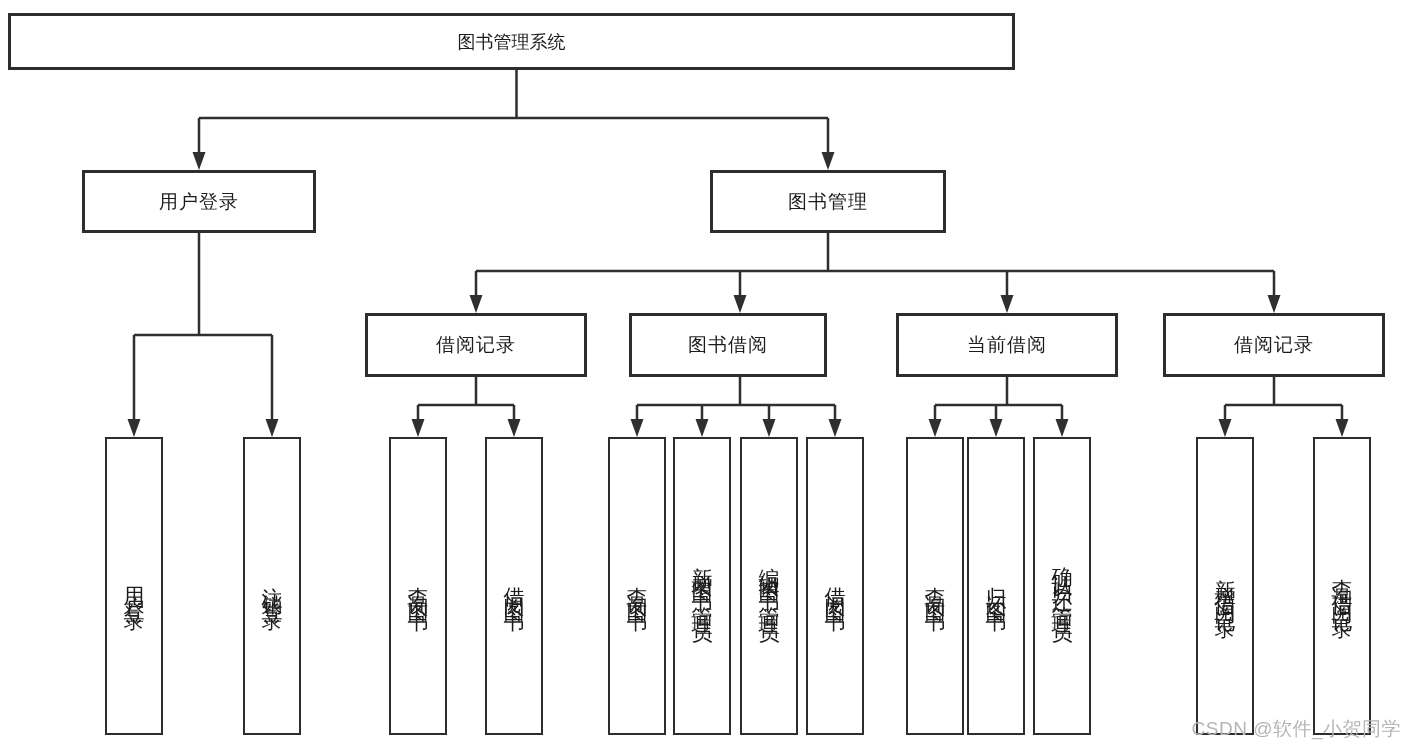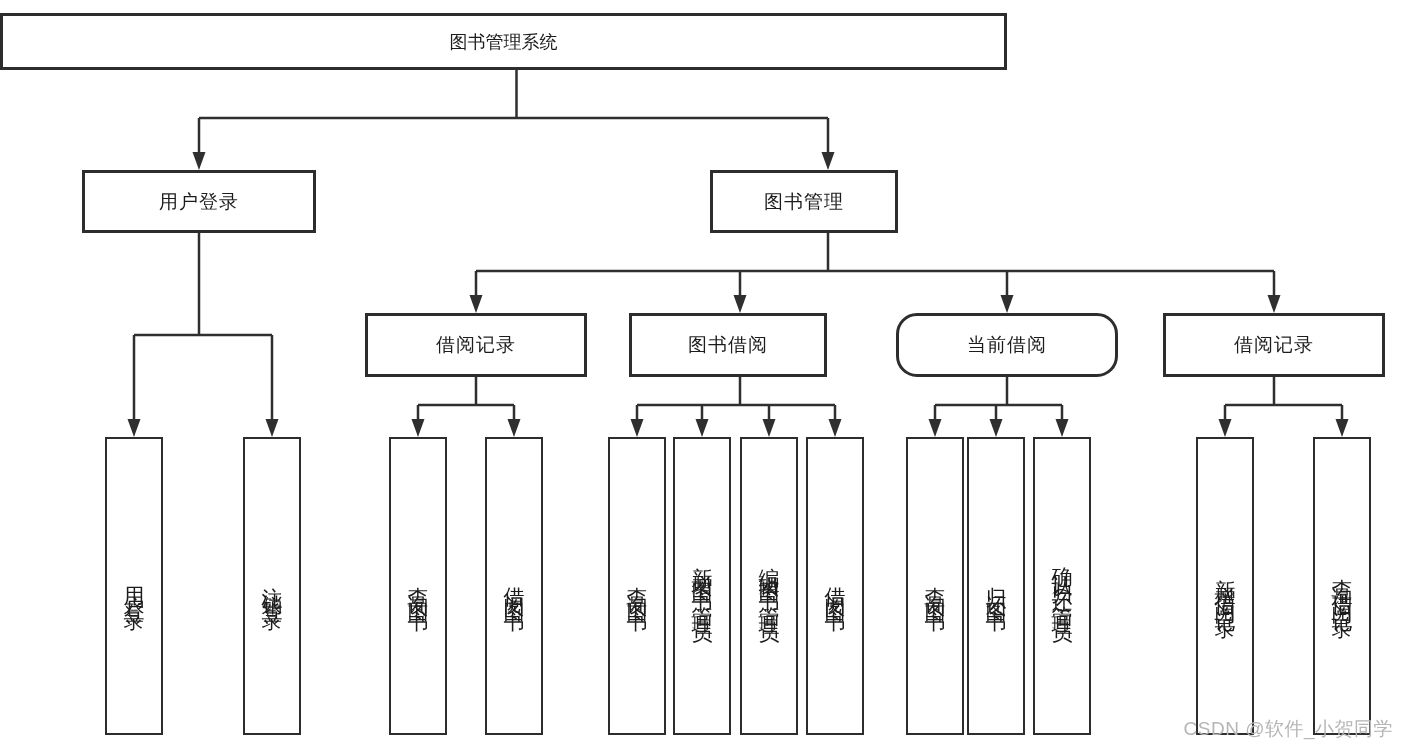--- a/index.html
+++ b/index.html
@@ -26,21 +26,21 @@
   .leaf-label{
     writing-mode:vertical-rl;
     text-orientation:mixed;
     font-size:21px;
     letter-spacing:8px;
     color:#1c1c1c;
     white-space:nowrap;
   }
   .watermark{
     position:absolute;
-    right:12px;top:716px;
+    right:4px;top:716px;
     font-size:19px;
     color:#b5b5b5;
     letter-spacing:0.5px;
     z-index:2;
     white-space:nowrap;
     text-align:center;
   }
 </style>
 </head>
 <body>
@@ -83,38 +83,38 @@
       <polygon points="769,437 762.5,419 775.5,419"></polygon>
       <polygon points="835,437 828.5,419 841.5,419"></polygon>
       <polygon points="935,437 928.5,419 941.5,419"></polygon>
       <polygon points="996,437 989.5,419 1002.5,419"></polygon>
       <polygon points="1062,437 1055.5,419 1068.5,419"></polygon>
       <polygon points="1225,437 1218.5,419 1231.5,419"></polygon>
       <polygon points="1342,437 1335.5,419 1348.5,419"></polygon>
     </g>
   </svg>
 
-  <div class="node root" style="left:0;top:13px;width:1007px;height:57px;">
+  <div class="node root" style="left:8px;top:13px;width:1007px;height:57px;">
     <span>图书管理系统</span>
   </div>
 
   <div class="node lvl" style="left:82px;top:170px;width:234px;height:63px;">
     <span>用户登录</span>
   </div>
-  <div class="node lvl" style="left:710px;top:170px;width:188px;height:63px;">
+  <div class="node lvl" style="left:710px;top:170px;width:236px;height:63px;">
     <span>图书管理</span>
   </div>
 
   <div class="node lvl" style="left:365px;top:313px;width:222px;height:64px;">
     <span>借阅记录</span>
   </div>
   <div class="node lvl" style="left:629px;top:313px;width:198px;height:64px;">
     <span>图书借阅</span>
   </div>
-  <div class="node lvl" style="left:896px;top:313px;width:222px;height:64px;border-radius:21px;">
+  <div class="node lvl" style="left:896px;top:313px;width:222px;height:64px;">
     <span>当前借阅</span>
   </div>
   <div class="node lvl" style="left:1163px;top:313px;width:222px;height:64px;">
     <span>借阅记录</span>
   </div>
 
   <div class="node leaf" style="left:105px;top:437px;width:58px;height:298px;">
     <span class="leaf-label">用户登录</span>
   </div>
   <div class="node leaf" style="left:243px;top:437px;width:58px;height:298px;">

